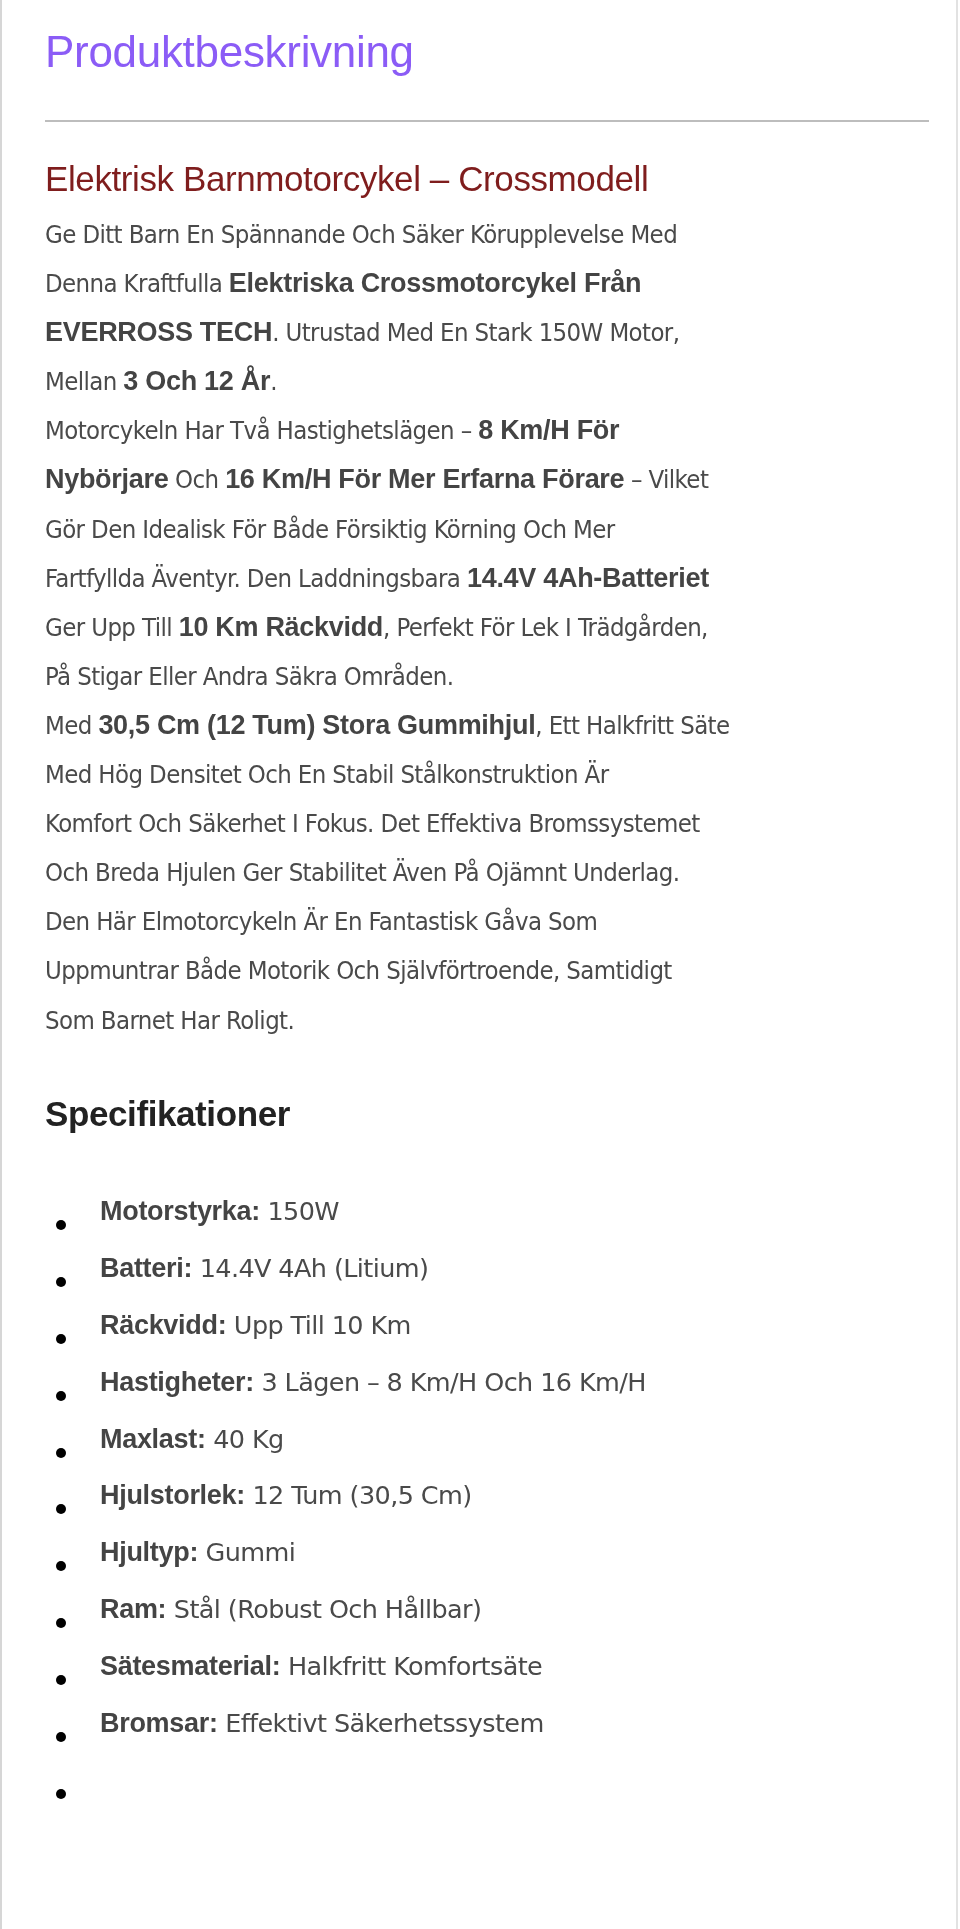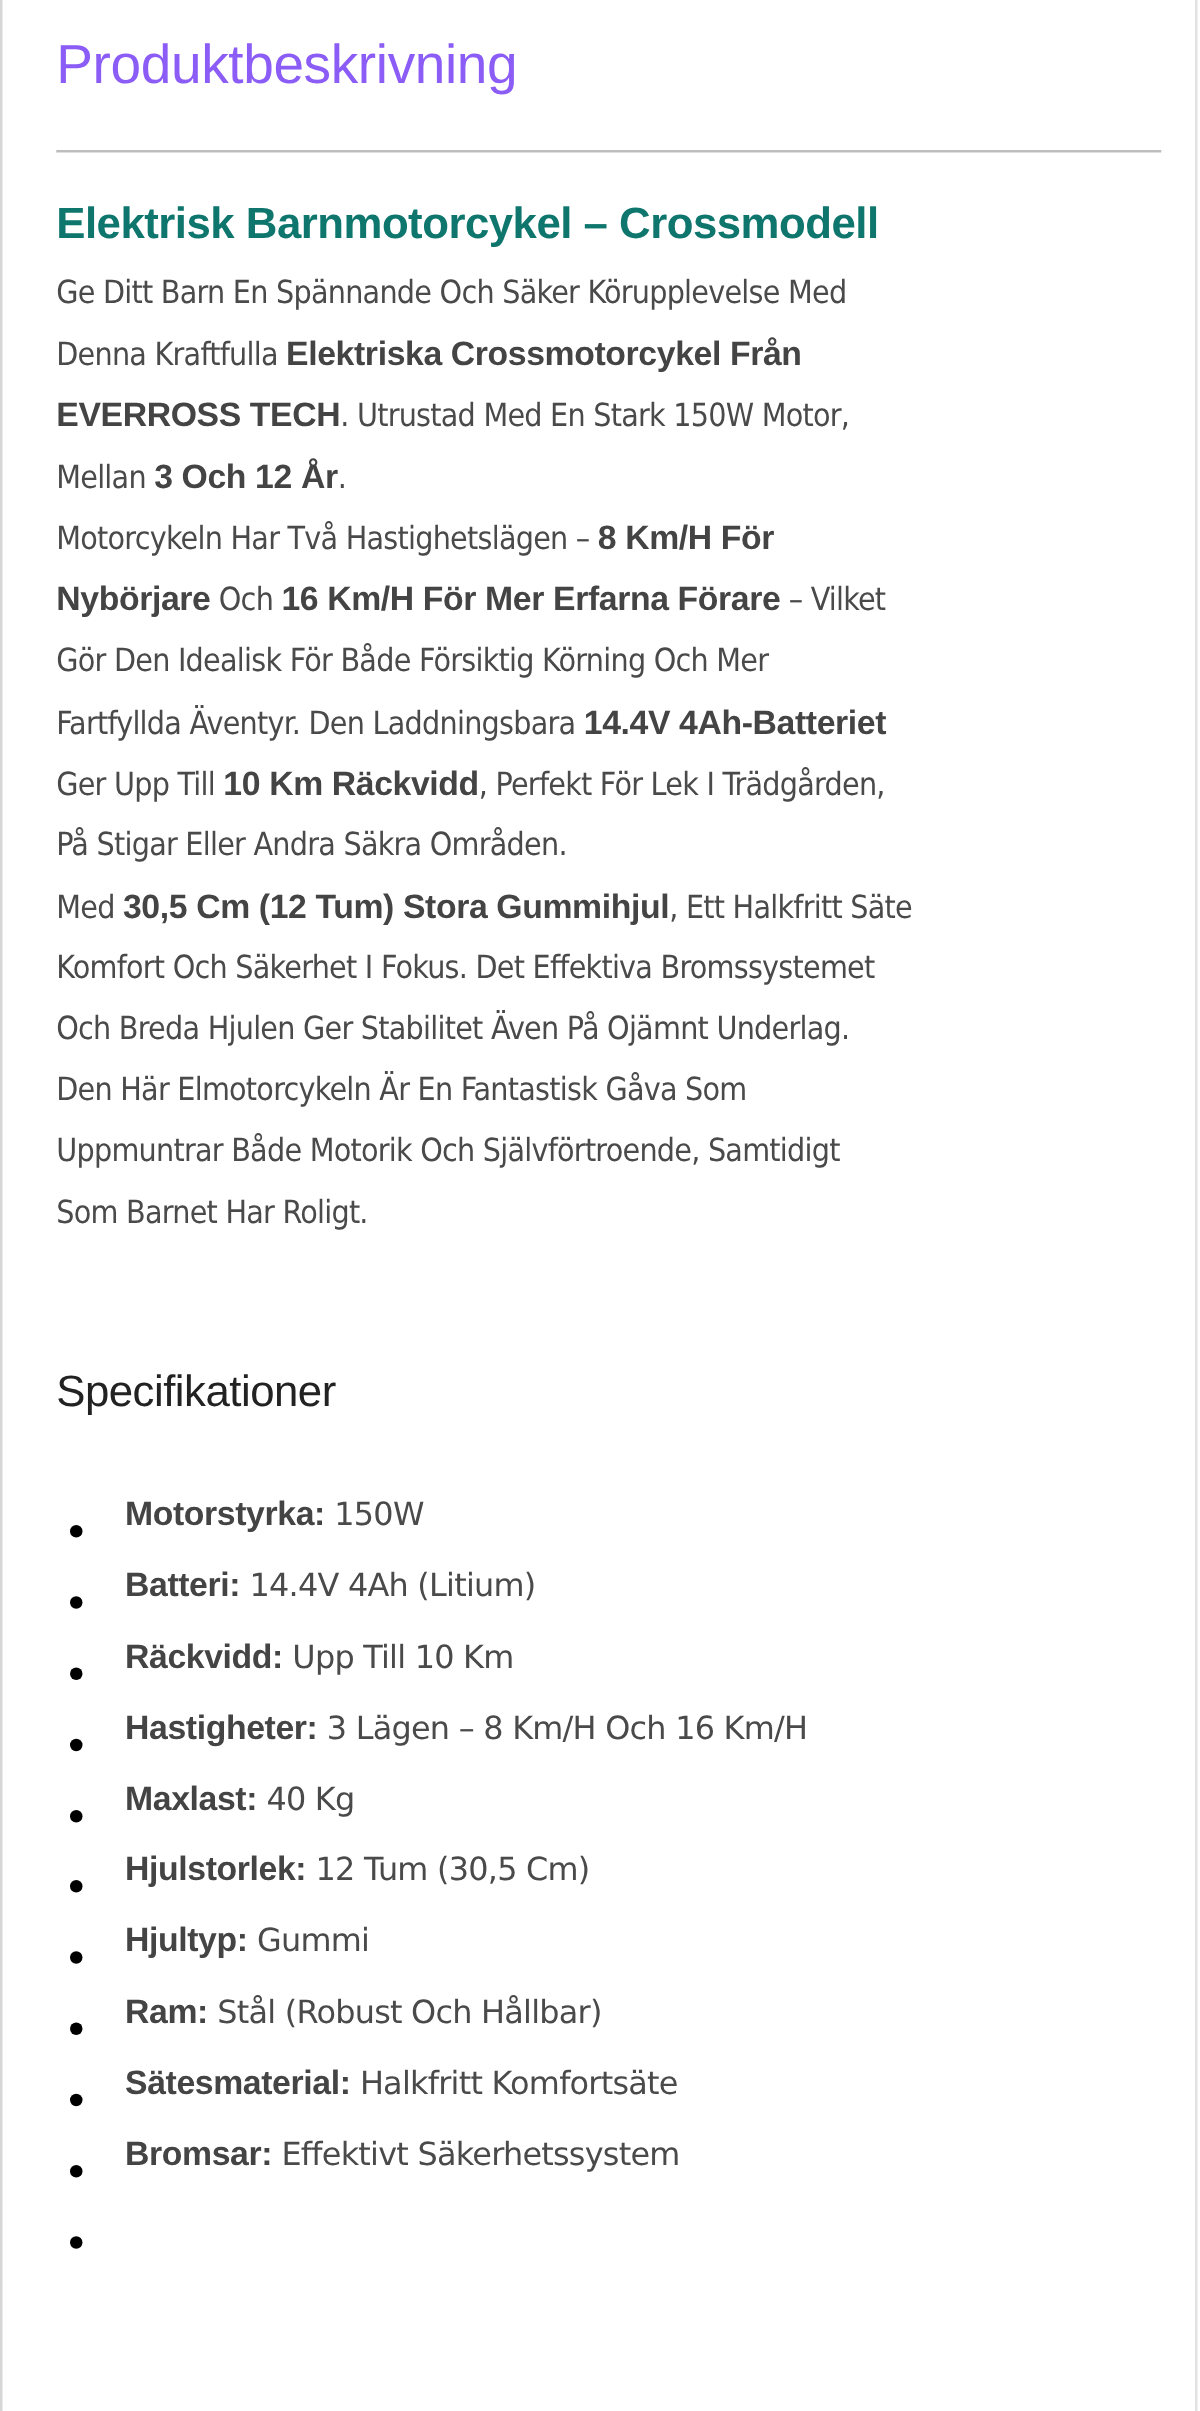--- a/index.html
+++ b/index.html
@@ -5,30 +5,30 @@
   html, body { margin:0; padding:0; background:#ffffff; }
   body { width:960px; height:1929px; position:relative; overflow:hidden;
          font-family:"Liberation Sans", sans-serif; }
   .frame { position:absolute; left:0; top:0; width:958px; height:1929px;
            border-left:2px solid #d6d6d6; border-right:2px solid #e2e2e2; box-sizing:border-box; }
   .page-title { position:absolute; left:45px; top:26px; margin:0;
                 font-family:"Liberation Sans", sans-serif; font-weight:400;
                 font-size:44px; line-height:52px; color:#8b5cf6; letter-spacing:-0.3px; }
   .divider { position:absolute; left:45px; top:120px; width:884px; height:2px; background:#bdbdbd; border:0; margin:0; }
   .sub-heading { position:absolute; left:45px; top:157px; margin:0;
-                 font-family:"Liberation Sans", sans-serif; font-weight:700;
-                 font-size:35px; line-height:44px; color:#0f766e; letter-spacing:-0.4px; }
+                 font-family:"Liberation Sans", sans-serif; font-weight:400;
+                 font-size:35px; line-height:44px; color:#7f1d1d; letter-spacing:-0.4px; }
   .body-lines { position:absolute; left:45px; top:210px; width:890px; }
   .line { height:49.1px; line-height:49px; font-family:"DejaVu Sans", sans-serif;
           font-size:25.5px; color:#4a4a4a; white-space:nowrap; letter-spacing:-0.6px;
           font-stretch:condensed; }
   .line .b { font-family:"Liberation Sans", sans-serif; font-weight:700; color:#444;
              font-size:27px; letter-spacing:-0.3px; }
   .spec-heading { position:absolute; left:45px; top:1092px; margin:0;
-                  font-family:"Liberation Sans", sans-serif; font-weight:400;
+                  font-family:"Liberation Sans", sans-serif; font-weight:700;
                   font-size:35px; line-height:44px; color:#222; letter-spacing:-0.4px; }
   .spec-list { position:absolute; left:45px; top:1187px; margin:0; padding:0; list-style:none; width:900px; }
   .spec-item { position:relative; height:56.9px; line-height:48px; white-space:nowrap; }
   .bullet { position:absolute; left:11px; top:33px; width:10px; height:10px; border-radius:50%; background:#000; }
   .spec-label { position:absolute; left:55px; top:0; font-family:"Liberation Sans", sans-serif; font-weight:700;
                 font-size:27px; color:#444; letter-spacing:-0.3px; }
   .spec-value { font-family:"DejaVu Sans", sans-serif; font-weight:400; font-size:25.5px; color:#4a4a4a; letter-spacing:-0.6px; }
 </style>
 </head>
 <body>
@@ -45,20 +45,21 @@
     <div class="line"><span>Denna Kraftfulla </span><span class="b">Elektriska Crossmotorcykel Från</span></div>
     <div class="line"><span class="b">EVERROSS TECH</span><span>. Utrustad Med En Stark 150W Motor,</span></div>
     <div class="line"><span>Mellan </span><span class="b">3 Och 12 År</span><span>.</span></div>
     <div class="line"><span>Motorcykeln Har Två Hastighetslägen – </span><span class="b">8 Km/H För</span></div>
     <div class="line"><span class="b">Nybörjare</span><span> Och </span><span class="b">16 Km/H För Mer Erfarna Förare</span><span> – Vilket</span></div>
     <div class="line"><span>Gör Den Idealisk För Både Försiktig Körning Och Mer</span></div>
     <div class="line"><span>Fartfyllda Äventyr. Den Laddningsbara </span><span class="b">14.4V 4Ah-Batteriet</span></div>
     <div class="line"><span>Ger Upp Till </span><span class="b">10 Km Räckvidd</span><span>, Perfekt För Lek I Trädgården,</span></div>
     <div class="line"><span>På Stigar Eller Andra Säkra Områden.</span></div>
     <div class="line"><span>Med </span><span class="b">30,5 Cm (12 Tum) Stora Gummihjul</span><span>, Ett Halkfritt Säte</span></div>
+    <div class="line"><span>Med Hög Densitet Och En Stabil Stålkonstruktion Är</span></div>
     <div class="line"><span>Komfort Och Säkerhet I Fokus. Det Effektiva Bromssystemet</span></div>
     <div class="line"><span>Och Breda Hjulen Ger Stabilitet Även På Ojämnt Underlag.</span></div>
     <div class="line"><span>Den Här Elmotorcykeln Är En Fantastisk Gåva Som</span></div>
     <div class="line"><span>Uppmuntrar Både Motorik Och Självförtroende, Samtidigt</span></div>
     <div class="line"><span>Som Barnet Har Roligt.</span></div>
   </div>
 
 <h2 class="spec-heading">Specifikationer</h2>
 
 <ul class="spec-list" id="specs">

